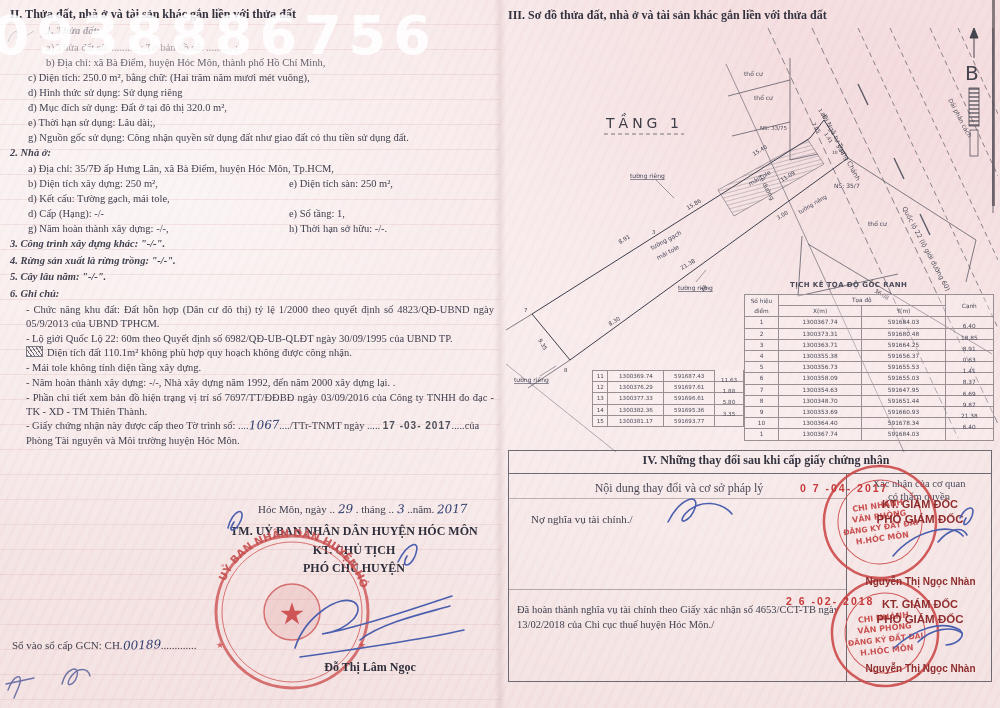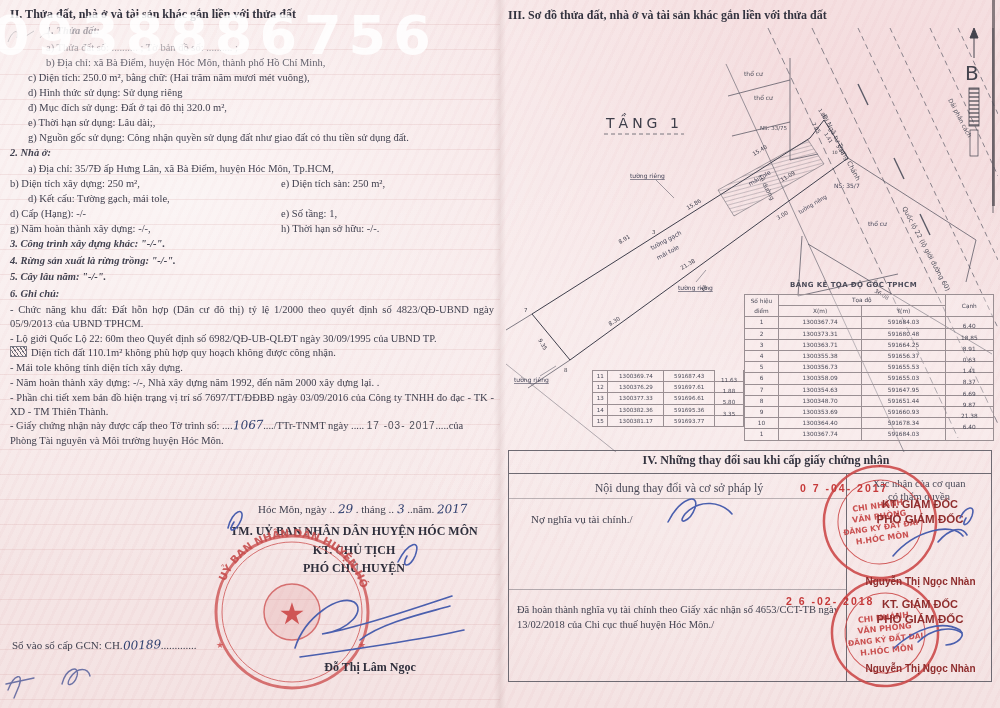--- a/index.html
+++ b/index.html
@@ -17,28 +17,28 @@
     background:linear-gradient(90deg, transparent, rgba(120,70,70,.10) 50%, transparent);}
   .edge-strip{position:absolute;left:992px;top:0;width:3px;height:206px;background:rgba(45,42,48,.55);}
   .watermark{position:absolute;left:-8px;top:4px;width:520px;font-family:"DejaVu Sans",sans-serif;
     font-size:54px;font-weight:bold;letter-spacing:7px;color:rgba(255,255,255,.85);z-index:6;pointer-events:none;}
   
   .lp{position:absolute;left:10px;top:6px;width:484px;font-size:10.5px;line-height:15px;}
   .h2{font-weight:bold;font-size:12px;line-height:17px;color:#33333f;}
   .itb{font-weight:bold;font-style:italic;line-height:16.5px;}
   .ind{margin-left:18px;}
   .faded{opacity:.45;margin-left:36px;}
-  .pair{display:flex;}
+  .pair{display:flex;margin-left:18px;}
   .pair .c1{width:56%;}
   .pair .c2{width:44%;}
-  .note{line-height:13.8px;text-align:justify;margin-top:1px;}
+  .note{line-height:13.8px;text-align:justify;margin-top:1px;margin-left:16px;}
   .hatchbox{display:inline-block;width:15px;height:9px;margin-right:4px;vertical-align:-1px;
     border:1px solid #7a7a85;background:repeating-linear-gradient(55deg,#6d6d78 0 1px,transparent 1px 3px);}
   .hw{font-family:"DejaVu Serif",serif;font-style:italic;color:#30406f;font-size:12px;display:inline-block;transform:rotate(-2deg);}
-  .stampdate{font-family:"Liberation Sans",sans-serif;font-weight:normal;color:#4e4e58;font-size:10px;letter-spacing:1px;}
+  .stampdate{font-family:"Liberation Sans",sans-serif;font-weight:bold;color:#4e4e58;font-size:10px;letter-spacing:1px;}
   .abs{position:absolute;}
   .ctr{text-align:center;}
   .b{font-weight:bold;}
   
   .rp-h{position:absolute;left:508px;top:8px;width:470px;font-weight:bold;font-size:12px;color:#33333f;}
   svg text{font-family:"DejaVu Sans",sans-serif;}
   .tbl{position:absolute;border-collapse:collapse;font-family:"DejaVu Sans",sans-serif;color:#4a4a58;z-index:2;background:rgba(252,244,244,.35);}
   .tbl th,.tbl td{border:1px solid #9a8f93;padding:0 1px;font-weight:normal;text-align:center;}
   #coordTable{left:744px;top:294px;width:250px;font-size:5.8px;line-height:10.2px;}
   #coordTable td:nth-child(4){position:relative;top:4px;border-top-color:transparent;}
@@ -94,21 +94,21 @@
       <div class="c1">g) Năm hoàn thành xây dựng:   -/-,</div>
       <div class="c2">h) Thời hạn sở hữu:   -/-.</div>
     </div>
     <div class="itb">3. Công trình xây dựng khác: "-/-".</div>
     <div class="itb">4. Rừng sản xuất là rừng trồng: "-/-".</div>
     <div class="itb">5. Cây lâu năm: "-/-".</div>
     <div class="itb">6. Ghi chú:</div>
     <div class="note">- Chức năng khu đất: Đất hỗn hợp (Dân cư đô thị) tỷ lệ 1/2000 theo quyết định số 4823/QĐ-UBND ngày 05/9/2013 của UBND TPHCM.</div>
     <div class="note">- Lộ giới Quốc Lộ 22: 60m theo Quyết định số 6982/QĐ-UB-QLĐT ngày 30/09/1995 của UBND TP.</div>
     <div class="note"><span class="hatchbox"></span><span>Diện tích đất 110.1m² không phù hợp quy hoạch không được công nhận.</span></div>
-    <div class="note">- Mái tole không tính diện tích xây dựng.</div>
+    <div class="note">- Mái tole không tính diện tầng xây dựng.</div>
     <div class="note">- Năm hoàn thành xây dựng: -/-, Nhà xây dựng năm 1992, đến năm 2000 xây dựng lại. .</div>
     <div class="note">- Phần chi tiết xem bản đồ hiện trạng vị trí số 7697/TT/ĐĐBĐ ngày 03/09/2016 của Công ty TNHH đo đạc - TK - XD - TM Thiên Thành.</div>
     <div class="note">
       <span>- Giấy chứng nhận này được cấp theo Tờ trình số: ....</span><span class="hw">1067</span><span>..../TTr-TNMT ngày .....</span>
       <span class="stampdate">17 -03- 2017</span><span>.....của</span>
     </div>
     <div class="note">Phòng Tài nguyên và Môi trường huyện Hóc Môn.</div>
   </div>
 
   <div class="abs" style="left:258px;top:502px;width:230px;font-size:11px;">
@@ -247,21 +247,21 @@
       <text x="312" y="82" font-size="5" transform="rotate(58 312 82)">1.88</text>
     </g>
     <g fill="#44444e">
       <text x="146" y="206" font-size="5.5">3</text>
       <text x="18" y="284" font-size="5.5">7</text>
       <text x="58" y="344" font-size="5.5">8</text>
       <text x="326" y="126" font-size="4.5">10</text>
     </g>
   </svg>
 
-  <div class="tbl-title">BẢNG KÊ TỌA ĐỘ GỐC TPHCM</div>
+  <div class="tbl-title">TỊCH KÊ TỌA ĐỘ GỐC RANH</div>
   <table class="tbl" id="coordTable">
     <thead>
       <tr>
         <th rowspan="2" style="width:30px;">Số hiệu điểm</th>
         <th colspan="2">Tọa độ</th>
         <th rowspan="2" style="width:44px;">Cạnh</th>
       </tr>
       <tr>
         <th style="width:78px;">X(m)</th>
         <th style="width:78px;">Y(m)</th>

